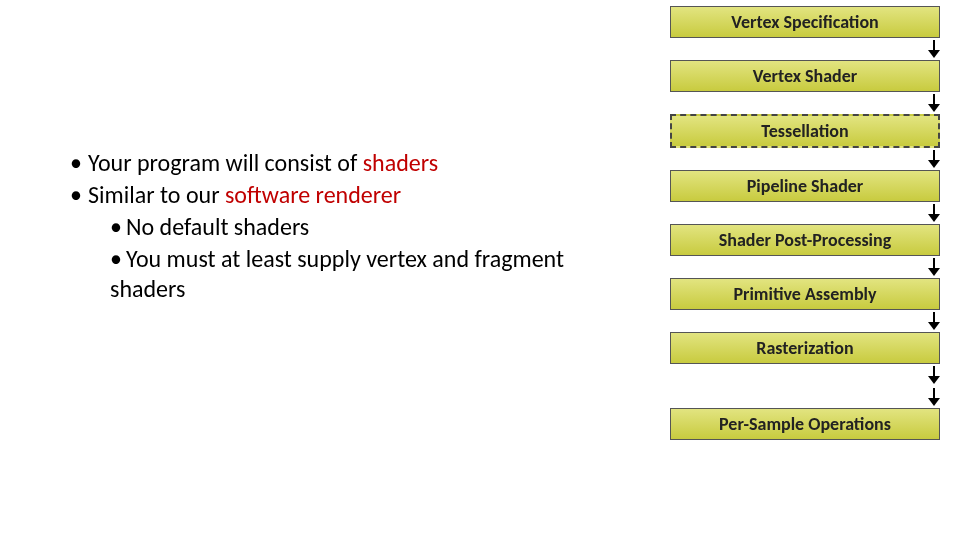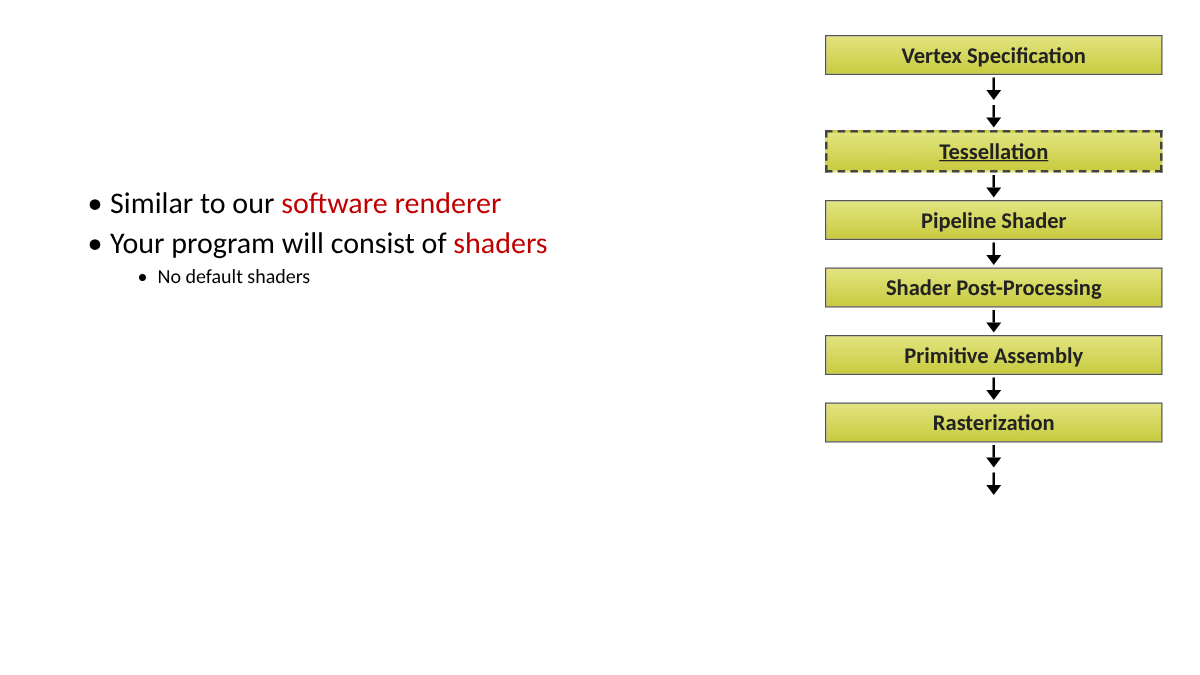--- a/index.html
+++ b/index.html
@@ -36,53 +36,52 @@
   }
   .content .l1 {
     margin-bottom: 2px;
   }
   .content .l1 .bullet {
     display: inline-block;
     width: 18px;
   }
   .content .l2 {
     margin-left: 40px;
-    font-size: 16px;
+    font-size: 24px;
     margin-top: 2px;
   }
   .content .l2 .bullet {
     display: inline-block;
     width: 16px;
   }
   .hl {
     color: #c00000;
   }
   .pipeline {
     position: absolute;
     right: 20px;
-    top: 28px;
+    top: 6px;
     width: 290px;
     display: flex;
     flex-direction: column;
-    align-items: center;
+    align-items: flex-end;
   }
   .stage {
     width: 270px;
     text-align: center;
     font-family: "Calibri", "Verdana", sans-serif;
     font-weight: 700;
     font-size: 18px;
     background: linear-gradient(to bottom, #e2e480 0%, #c8cb3f 100%);
     border: 1px solid #555;
     color: #222;
     padding: 4px 0;
   }
   .stage.dashed {
     border: 2px dashed #444;
-    text-decoration: underline;
   }
   .arrow {
     display: flex;
     flex-direction: column;
     align-items: center;
     height: 20px;
     justify-content: center;
     margin: 1px 0 1px 0;
   }
   .arrow .shaft {
@@ -98,36 +97,40 @@
   }
 </style>
 </head>
 <body>
 
 <div class="slide">
 
 
   <div class="content">
     <div class="l1">
-      <span class="bullet">•</span><span>Similar to our </span><span class="hl">software renderer</span>
+      <span class="bullet">•</span><span>Your program will consist of </span><span class="hl">shaders</span>
     </div>
     <div class="l1">
-      <span class="bullet">•</span><span>Your program will consist of </span><span class="hl">shaders</span>
+      <span class="bullet">•</span><span>Similar to our </span><span class="hl">software renderer</span>
     </div>
     <div class="l2">
       <span class="bullet">•</span><span>No default shaders</span>
+    </div>
+    <div class="l2">
+      <span class="bullet">•</span><span>You must at least supply vertex and fragment shaders</span>
     </div>
   </div>
 
   <div class="pipeline">
     <div class="stage">Vertex Specification</div>
     <div class="arrow">
         <div class="shaft"></div>
         <div class="head"></div>
       </div>
+    <div class="stage">Vertex Shader</div>
     <div class="arrow">
         <div class="shaft"></div>
         <div class="head"></div>
       </div>
     <div class="stage dashed">Tessellation</div>
     <div class="arrow">
         <div class="shaft"></div>
         <div class="head"></div>
       </div>
     <div class="stage">Pipeline Shader</div>
@@ -147,15 +150,16 @@
       </div>
     <div class="stage">Rasterization</div>
     <div class="arrow">
         <div class="shaft"></div>
         <div class="head"></div>
       </div>
     <div class="arrow">
         <div class="shaft"></div>
         <div class="head"></div>
       </div>
+    <div class="stage">Per-Sample Operations</div>
   </div>
 
 </div>
 
 </body></html>

